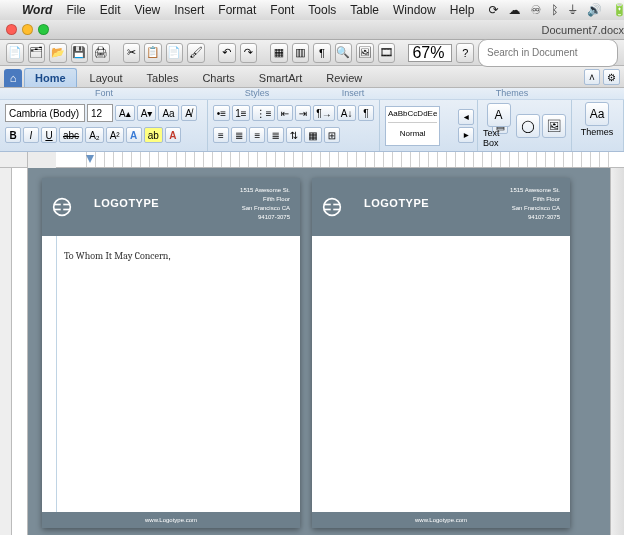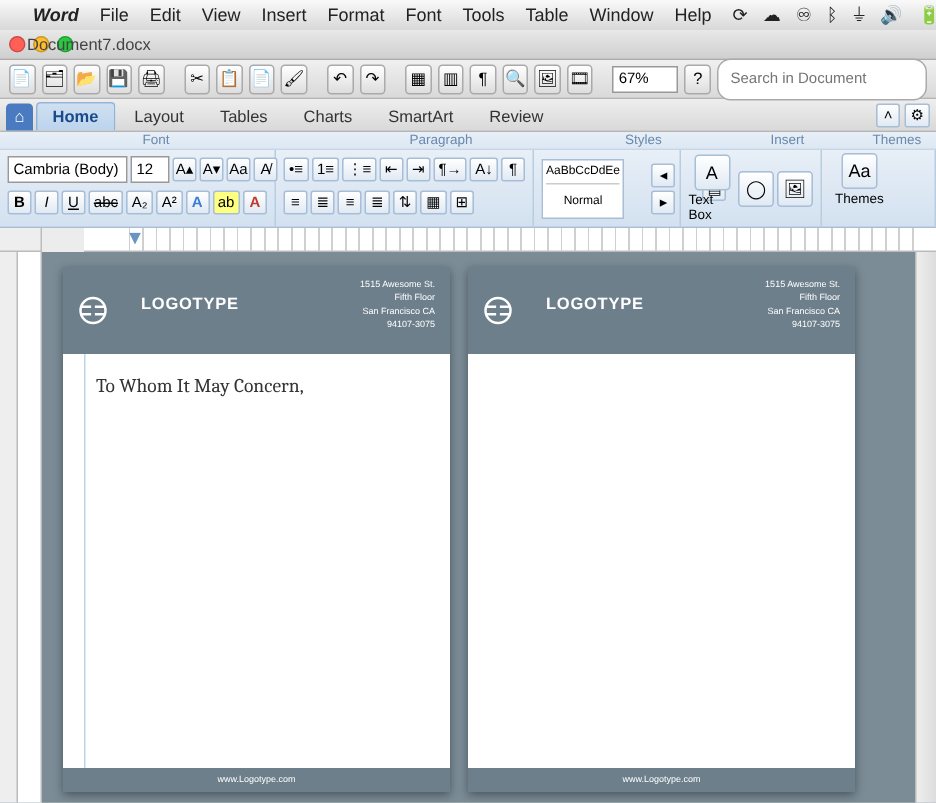--- a/index.html
+++ b/index.html
@@ -9,27 +9,27 @@
 .menubar { height: 20px; background: linear-gradient(#f9f9f9,#d8d8d8); display: flex; align-items: center; padding: 0 8px; gap: 14px; font-size: 12px; color: #222; }
 .menubar .apple { font-size: 14px; }
 .menubar .app { font-weight: bold; font-style: italic; }
 .menubar .right { margin-left: auto; display: flex; gap: 10px; font-size: 12px; }
 
 
 .titlebar { height: 20px; background: linear-gradient(#e8e8e8,#cfcfcf); display: flex; align-items: center; padding: 0 6px; font-size: 11px; border-bottom: 1px solid #aaa; }
 .tl-btns { display: flex; gap: 5px; }
 .tl-btn { width: 11px; height: 11px; border-radius: 50%; border: 1px solid rgba(0,0,0,.2); }
 .tl-close { background: #ff5f57; } .tl-min { background: #ffbd2e; } .tl-max { background: #28c940; }
-.doc-title { position: absolute; left: 0; right: 0; text-align: left; pointer-events: none; color: #444; margin-left: 18px; }
+.doc-title { position: absolute; left: 0; right: 0; text-align: right; pointer-events: none; color: #444; margin-left: 18px; }
 
 
 .toolbar { height: 26px; background: linear-gradient(#f0f0f0,#d9d9d9); border-bottom: 1px solid #b5b5b5; display: flex; align-items: center; padding: 0 6px; gap: 4px; }
 .tbtn { width: 20px; height: 20px; background: linear-gradient(#fff,#ddd); border: 1px solid #aaa; border-radius: 3px; display: flex; align-items: center; justify-content: center; font-size: 11px; cursor: pointer; }
 .sep { width: 6px; }
-.zoom-box { width: 44px; height: 18px; border: 1px solid #999; background: #fff; font-size: 10px; padding: 0 3px; }
+.zoom-box { width: 44px; height: 18px; border: 1px solid #999; background: #fff; font-size: 16px; padding: 0 3px; }
 .search { margin-left: auto; width: 150px; height: 28px; border: 1px solid #aaa; border-radius: 9px; background: #fff; font-size: 10px; padding: 0 18px 0 8px; color: #888; }
 
 
 .ribtabs { height: 22px; background: linear-gradient(#eee,#d9d9d9); border-bottom: 1px solid #b5b5b5; display: flex; align-items: flex-end; padding: 0 4px; gap: 2px; font-size: 11px; }
 .ribtabs .rhome { width: 18px; height: 18px; background: #4a7abf; border-radius: 3px 3px 0 0; display: flex; align-items: center; justify-content: center; color: #fff; }
 .ribtab { padding: 3px 10px; border: 1px solid transparent; border-bottom: none; border-radius: 3px 3px 0 0; cursor: pointer; color: #333; }
 .ribtab.active { background: linear-gradient(#d0e0f0,#bcd4ef); border-color: #8fb3da; color: #1a4a8a; font-weight: bold; }
 .ribend { margin-left: auto; display: flex; gap: 3px; padding-bottom: 2px; }
 
 
@@ -56,21 +56,21 @@
 .ruler-v { width: 16px; background: #fff; border-right: 1px solid #bbb; }
 .docarea { flex: 1; background: #7b8c97; overflow: auto; display: flex; gap: 12px; padding: 10px 14px; }
 .page { width: 258px; height: 350px; background: #fff; box-shadow: 0 2px 6px rgba(0,0,0,.4); display: flex; flex-direction: column; }
 .letterhead { height: 58px; background: #6d7f8b; color: #fff; display: flex; align-items: center; padding: 0 10px; position: relative; }
 .logo { display: flex; gap: 22px; }
 .logo-icon { width: 20px; height: 20px; }
 .logo-text { font-weight: bold; font-size: 11px; letter-spacing: 0.5px; }
 .addr { position: absolute; right: 10px; top: 8px; font-size: 6px; text-align: right; line-height: 1.5; }
 .body-area { flex: 1; padding: 14px 18px; position: relative; }
 .margin-line { position:absolute; left:14px; top:0; bottom:0; width:1px; background:#c0d4e4; }
-.doc-text { font-size: 13px; color: #333; font-family: Cambria, Georgia, serif; margin-left: 4px; }
+.doc-text { font-size: 10px; color: #333; font-family: Cambria, Georgia, serif; margin-left: 4px; }
 .footer { height: 16px; background: #6d7f8b; color: #fff; font-size: 6px; display:flex; align-items:center; justify-content:center; }
 .scroll-v { width: 14px; background: linear-gradient(90deg,#eee,#ddd); border-left:1px solid #bbb; }
 </style>
 </head>
 <body>
 
 <div class="menubar">
   <span class="apple"></span>
   <span class="app">Word</span>
   <span>File</span>
@@ -139,29 +139,28 @@
   <div class="ribtab">SmartArt</div>
   <div class="ribtab">Review</div>
   <div class="ribend">
     <div class="rbtn sm">˄</div>
     <div class="rbtn sm">⚙</div>
   </div>
 </div>
 
 <div class="ribbon-header">
   <span style="width:208px">Font</span>
-  <span style="width:172px">Paragraph</span>
   <span style="width:98px">Styles</span>
   <span style="width:94px">Insert</span>
   <span style="flex:1">Themes</span>
 </div>
 
 <div class="ribbon">
 
-  <div class="group" style="width:184px">
+  <div class="group" style="width:208px">
     <div class="grow">
       <input class="fontbox" value="Cambria (Body)" style="">
       <input class="sizebox" value="12" style="">
       <div class="rbtn sm">A▴</div>
       <div class="rbtn sm">A▾</div>
       <div class="rbtn sm">Aa</div>
       <div class="rbtn sm">A̸</div>
     </div>
     <div class="grow">
       <div class="rbtn sm">

